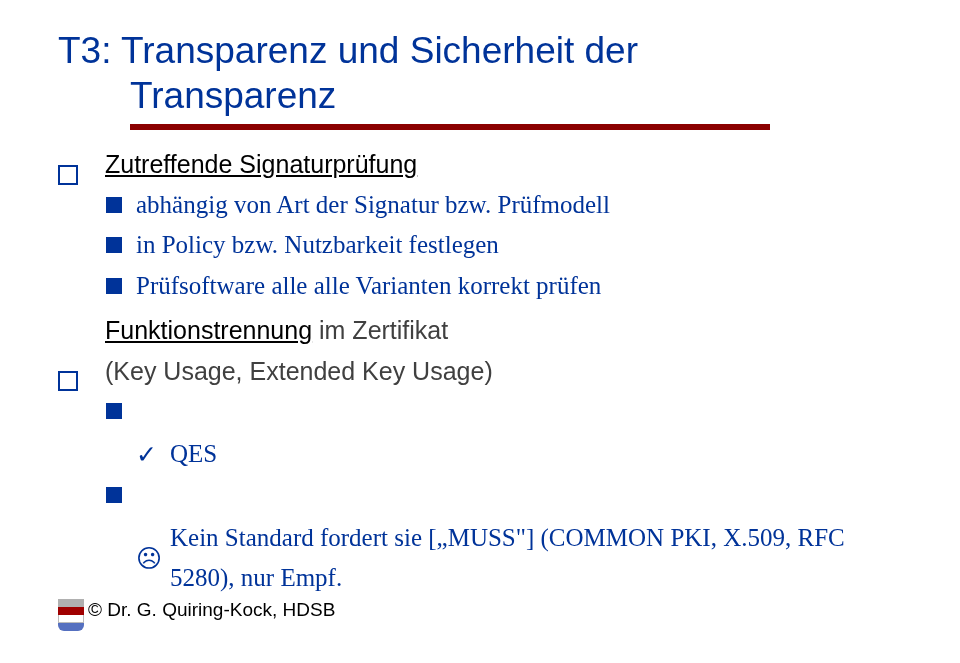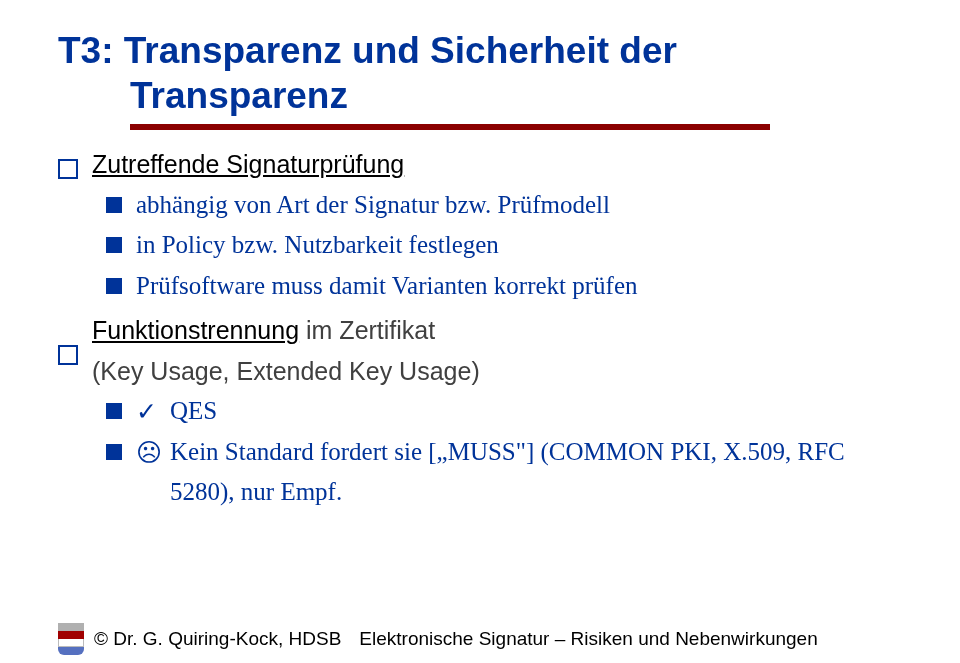--- a/index.html
+++ b/index.html
@@ -1,36 +1,36 @@
 <!DOCTYPE html>
 <html><head>
   <meta charset="utf-8">
   <style>
     * { box-sizing: border-box; margin: 0; padding: 0; }
     html, body { width: 960px; height: 663px; font-family: Verdana, Geneva, sans-serif; background: #fff; }
     .slide { width: 960px; height: 663px; padding: 28px 58px 16px 58px; position: relative; }
-    .title { color: #003399; font-size: 37px; line-height: 1.22; font-weight: 700; margin-bottom: 6px; }
+    .title { color: #003399; font-size: 37px; line-height: 1.22; font-weight: 400; margin-bottom: 6px; }
     .title-line2 { padding-left: 72px; }
     .rule-wrap { padding-left: 72px; margin-top: 6px; margin-bottom: 14px; }
     .rule { width: 640px; height: 6px; background: #8b0000; }
     .content { font-size: 25px; line-height: 1.62; }
-    .lvl1 { display: flex; align-items: center; margin-top: 4px; }
+    .lvl1 { display: flex; align-items: flex-end; margin-top: 4px; gap: 13px; }
     .lvl1 .bullet-sq-open { width: 20px; height: 20px; border: 2.5px solid #003399; margin-top: 9px; margin-right: 14px; flex: 0 0 auto; }
     .lvl1 .text { color: #000; }
     .underline { text-decoration: underline; }
     .lvl1 .cont { color: #404040; }
     .lvl1-body { flex: 1; }
     .paren { display: block; }
     .lvl2 { display: flex; align-items: flex-start; margin-left: 48px; }
     .lvl2 .bullet-sq-filled { width: 16px; height: 16px; background: #003399; margin-top: 12px; margin-right: 14px; flex: 0 0 auto; }
     .lvl2 .text { color: #003399; font-family: Liberation Serif, serif; }
-    .lvl3 { display: flex; align-items: flex-start; margin-left: 96px; }
+    .lvl3 { display: flex; align-items: center; margin-left: 96px; margin-top: 43px; }
     .lvl3 .mark { width: 26px; color: #003399; font-size: 25px; margin-top: 0; margin-right: 8px; flex: 0 0 auto; text-align: left; }
     .lvl3 .text { color: #003399; }
-    .footer { position: absolute; bottom: 8px; left: 58px; right: 58px; display: flex; align-items: center; gap: 10px; font-size: 19px; color: #000; }
+    .footer { position: absolute; bottom: 32px; left: 58px; right: 58px; display: flex; gap: 4px; font-size: 19px; color: #000; }
     .crest { width: 26px; height: 32px; display: flex; flex-direction: column; }
     .crest .stripe { flex: 1; }
     .crest .s1 { background: #b0b0b0; }
     .crest .s2 { background: #a00000; }
     .crest .s3 { background: #fff; border: 1px solid #bbb; border-top: none; }
     .crest .s4 { background: #5570c0; border-radius: 0 0 6px 6px; }
     .cpy { font-family: Arial, sans-serif; }
     .check::before { content: "✓"; }
     .sadface::before { content: "☹"; }
   </style>
@@ -60,21 +60,21 @@
     <div class="lvl2">
       <div class="bullet-sq-filled"></div>
       <span class="text">abhängig von Art der Signatur bzw. Prüfmodell</span>
     </div>
     <div class="lvl2">
       <div class="bullet-sq-filled"></div>
       <span class="text">in Policy bzw. Nutzbarkeit festlegen</span>
     </div>
     <div class="lvl2">
       <div class="bullet-sq-filled"></div>
-      <span class="text">Prüfsoftware muss damit Varianten korrekt prüfen</span>
+      <span class="text">Prüfsoftware alle alle Varianten korrekt prüfen</span>
     </div>
 
     <div class="lvl1">
       <div class="bullet-sq-open"></div>
       <div class="lvl1-body">
         <span class="underline text">Funktionstrennung</span><span class="cont"> im Zertifikat</span>
         <span class="paren cont">(Key Usage, Extended Key Usage)</span>
       </div>
     </div>
 
@@ -102,16 +102,15 @@
   </div>
 
   <div class="footer">
     <div class="crest">
       <div class="stripe s1"></div>
       <div class="stripe s2"></div>
       <div class="stripe s3"></div>
       <div class="stripe s4"></div>
     </div>
     <span class="cpy">© Dr. G. Quiring-Kock, HDSB</span>
-    <span class="cpy" style="margin-left:8px">Elektronische Signatur – Risiken und Nebenwirkungen</span>
   </div>
 
 </div>
 
 </body></html>

